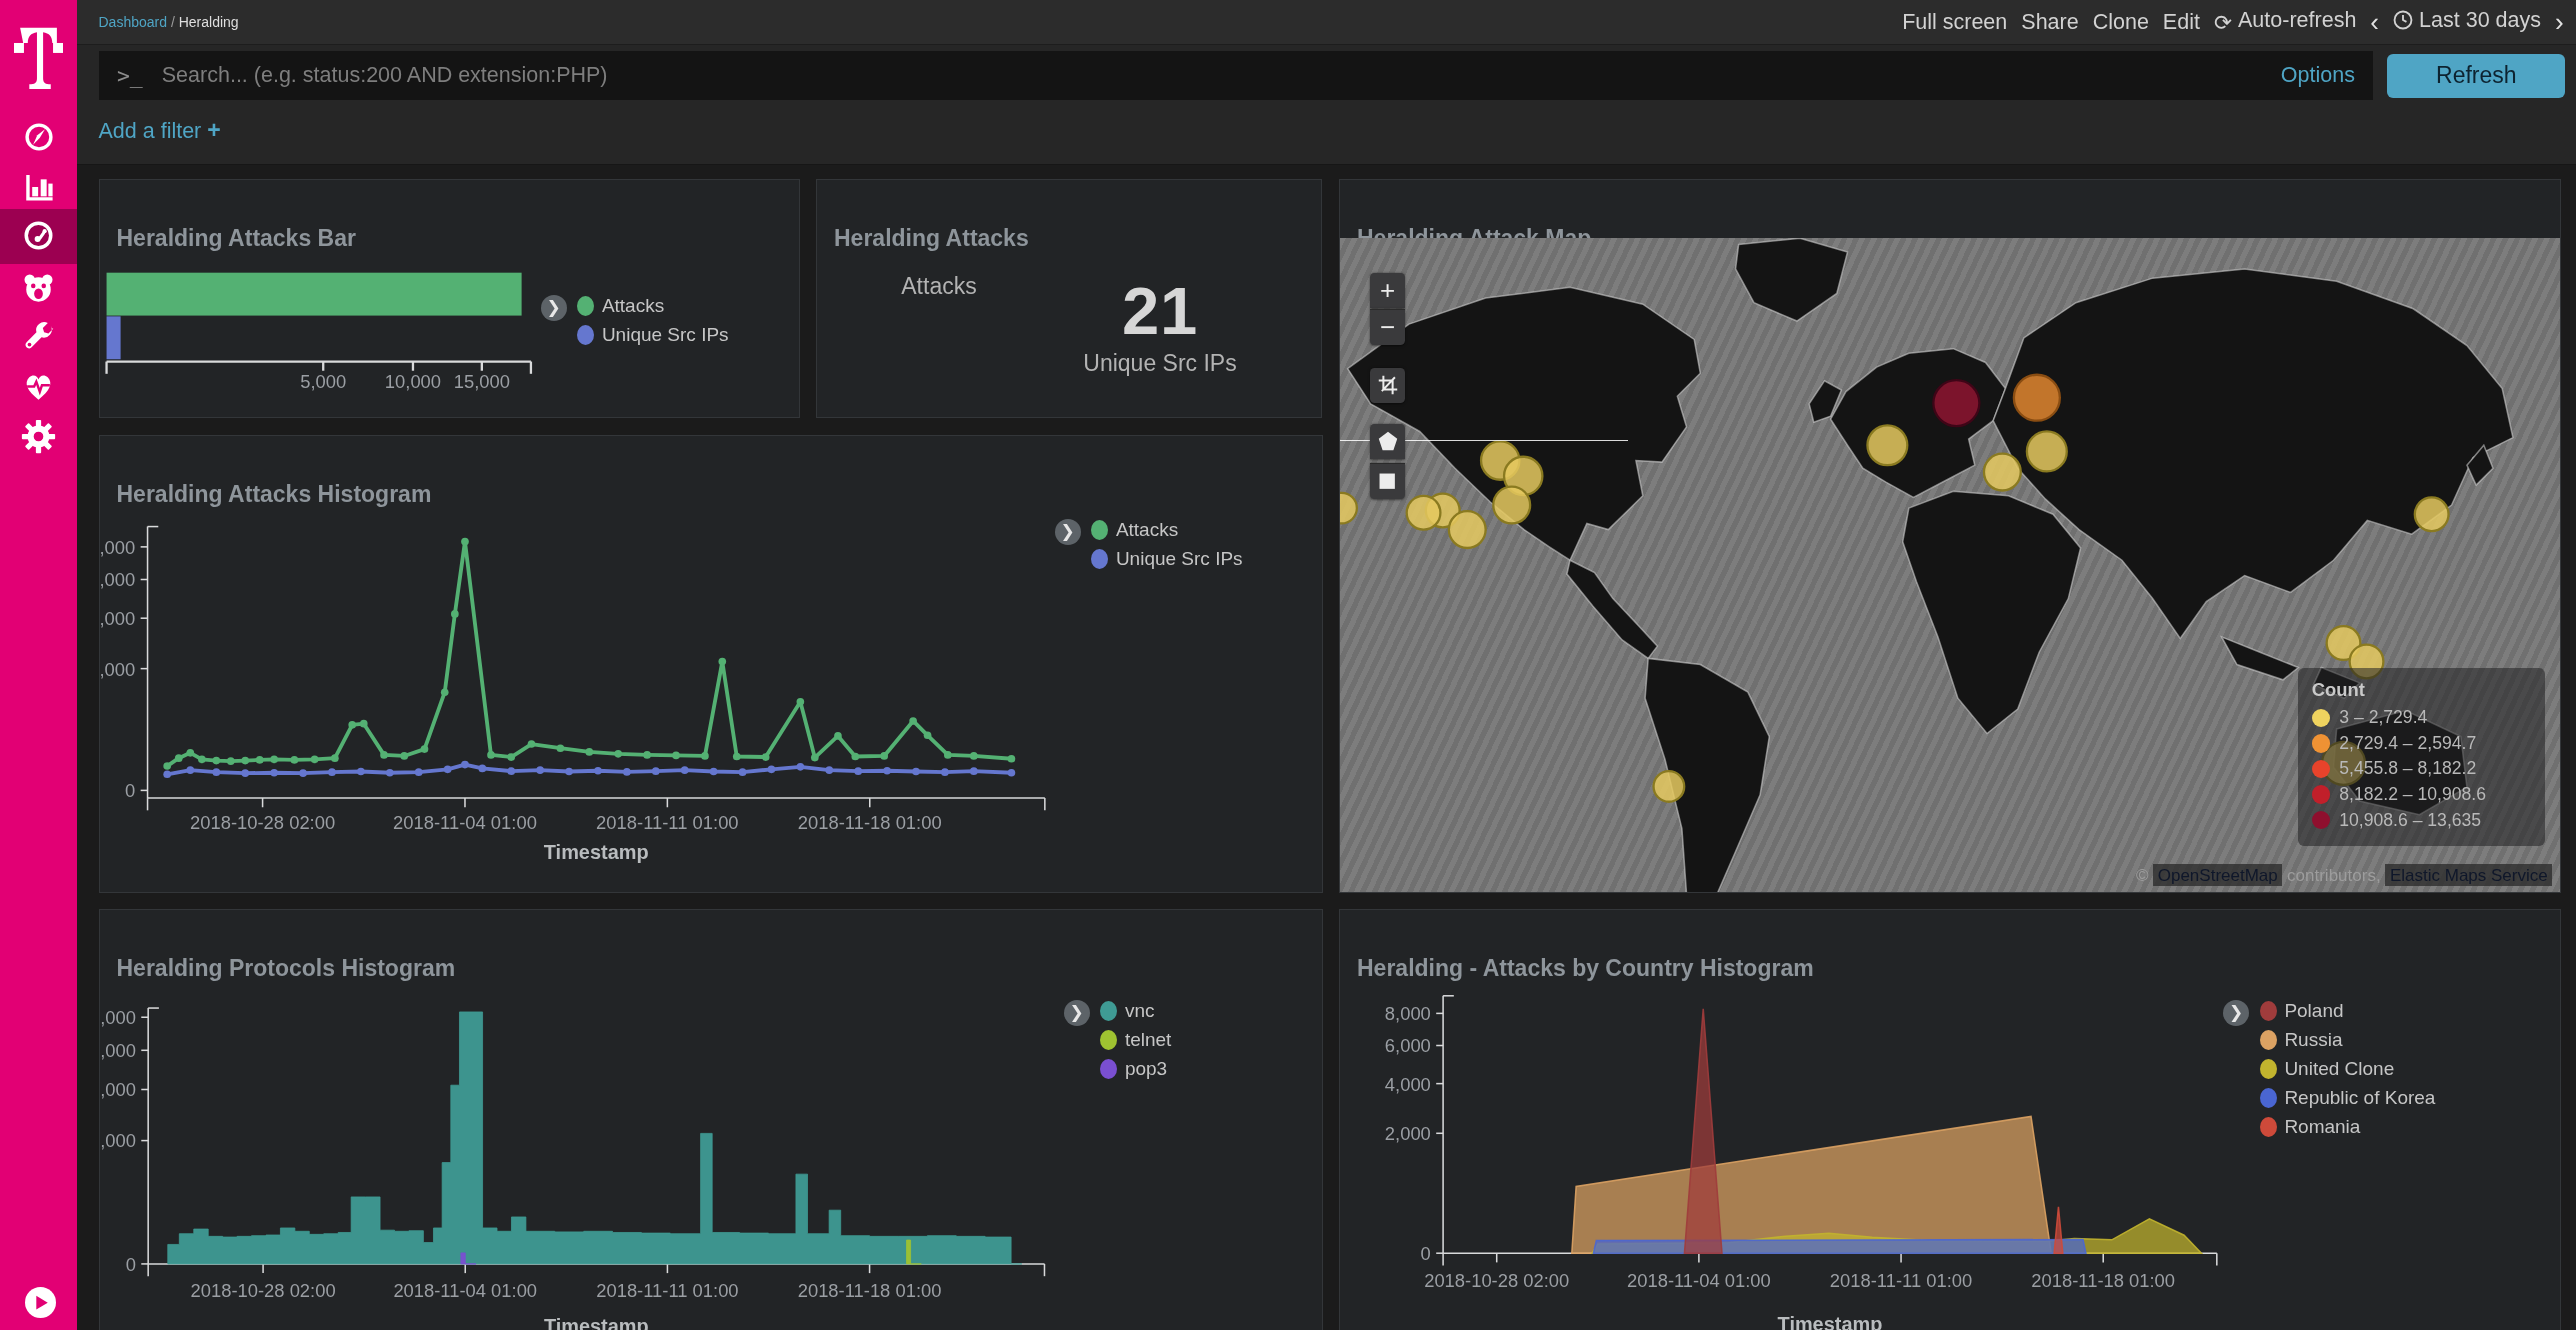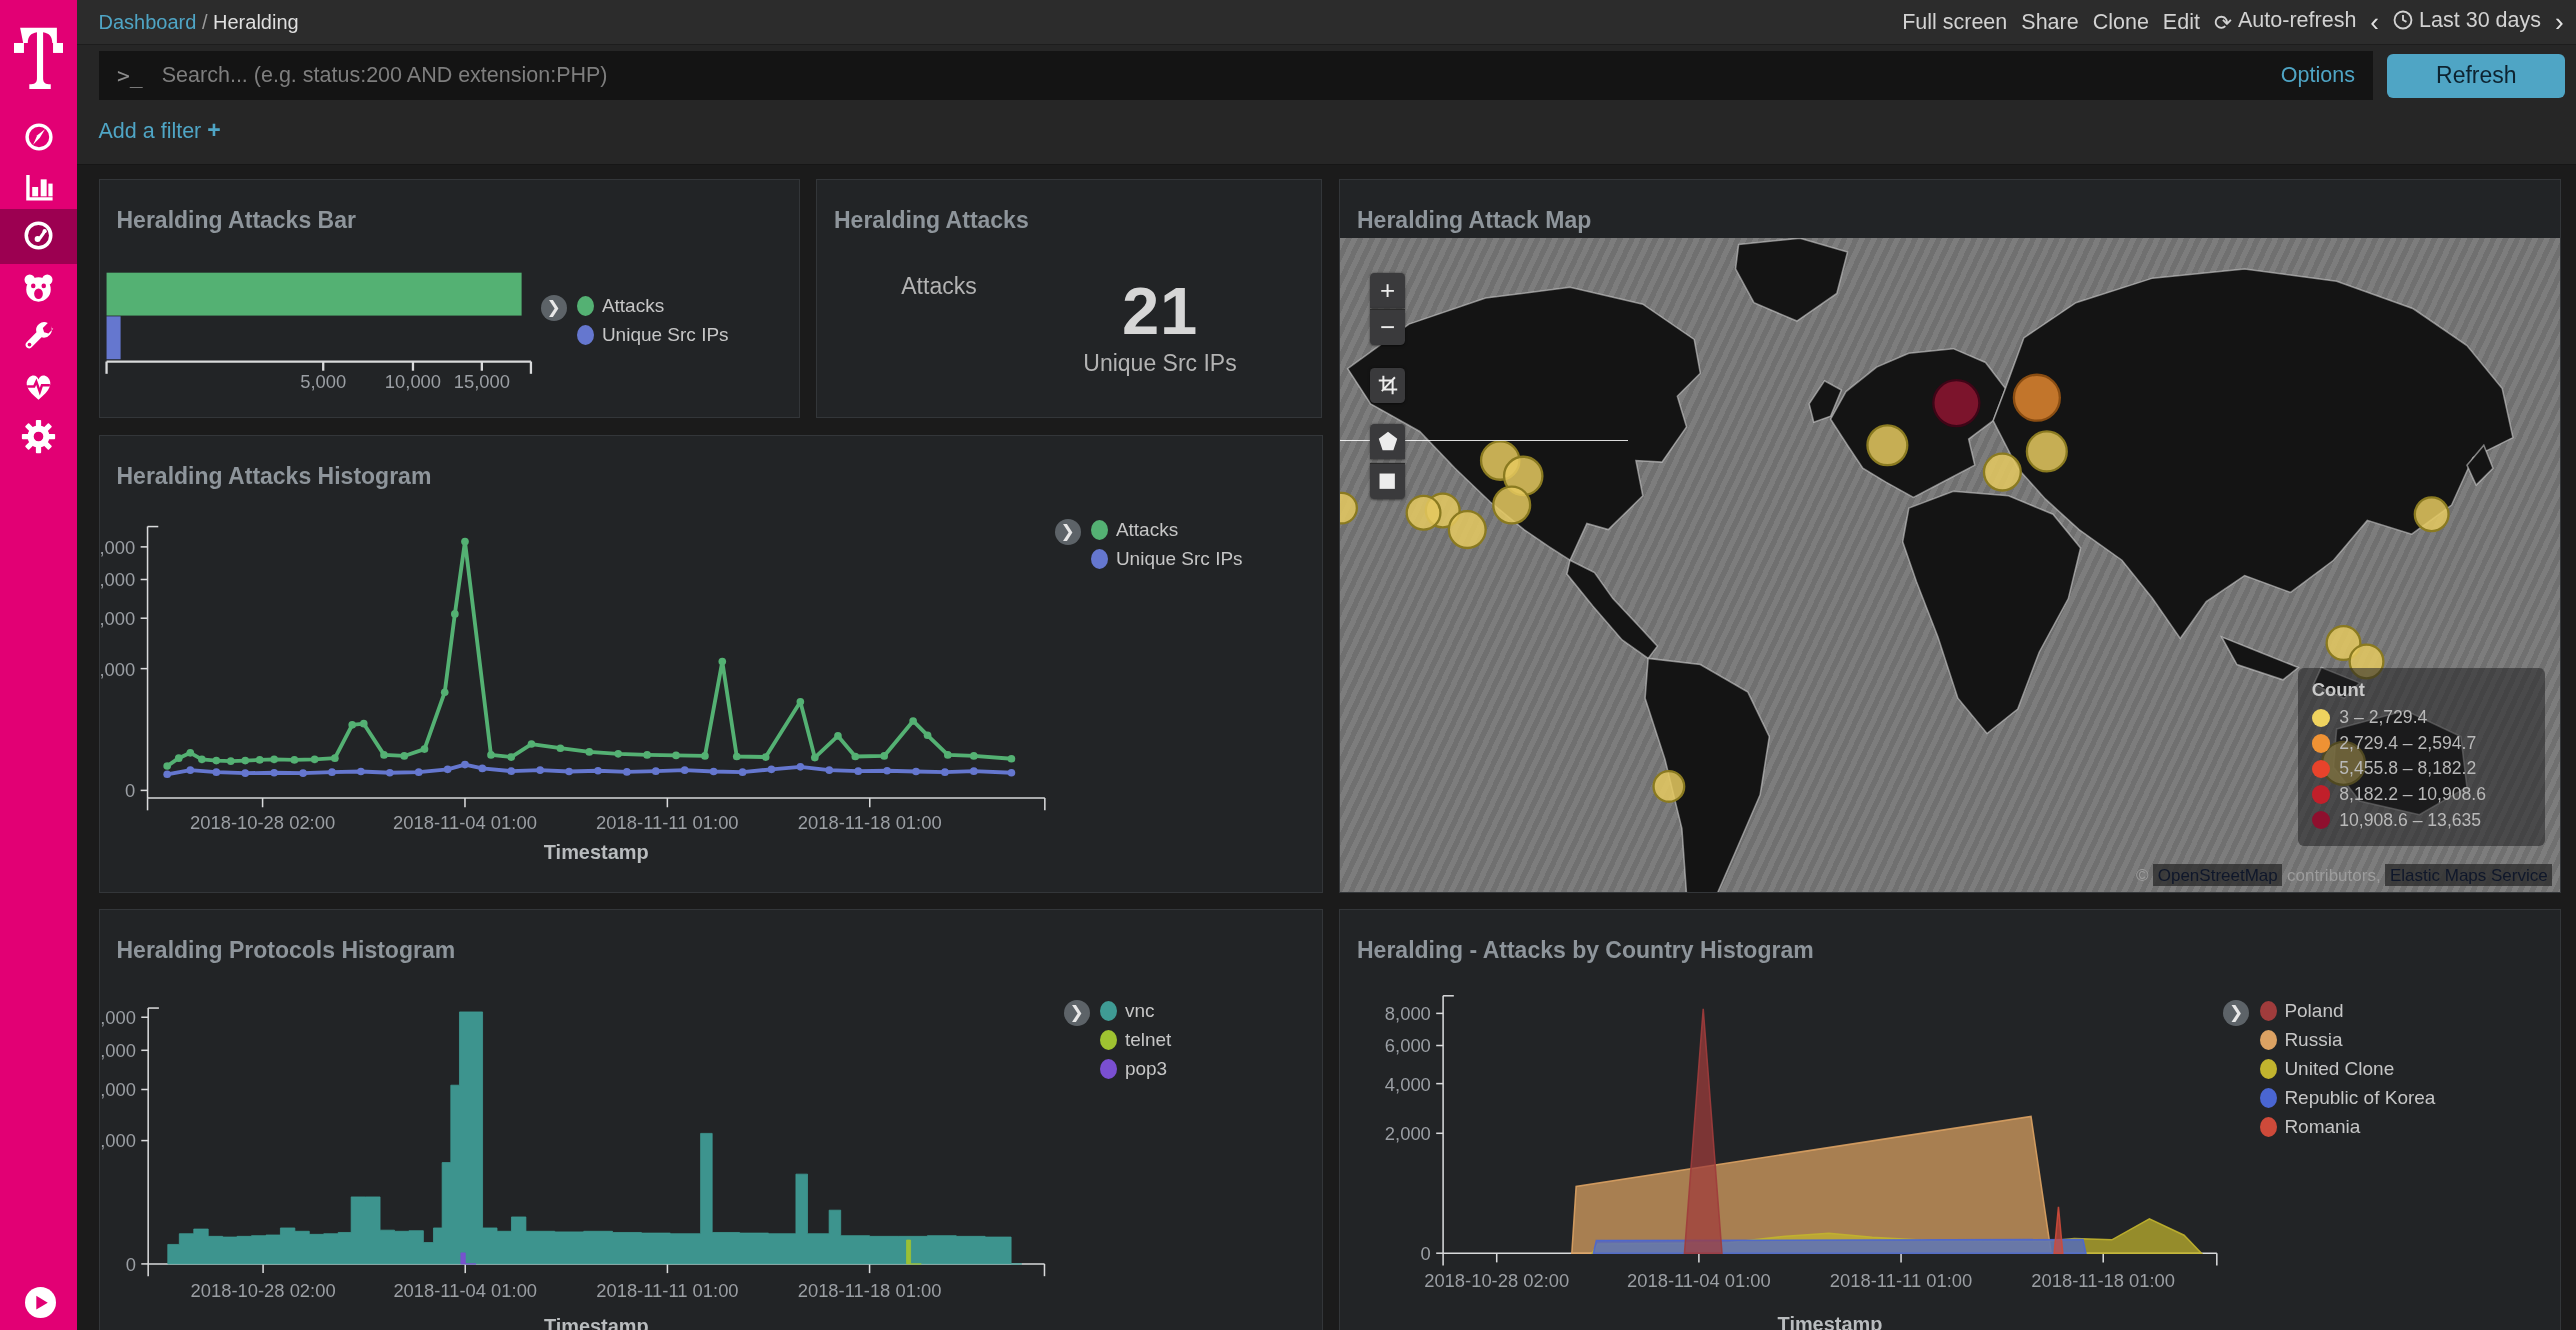--- a/index.html
+++ b/index.html
@@ -8,21 +8,21 @@
   
   #sidebar{position:relative;width:77px;background:#e20074;flex:0 0 77px;z-index:5;}
   .side-icon{position:absolute;left:0;width:77px;height:51px;display:flex;align-items:center;justify-content:center;cursor:pointer;}
   .side-icon.active{background:#9c0051;height:55px;}
   #t-logo{position:absolute;top:14px;left:0;width:77px;height:84px;display:flex;align-items:center;justify-content:center;}
   #sidebar-expand{position:absolute;left:24.5px;top:1287px;width:31px;height:31px;border-radius:50%;background:#ffffff;display:flex;align-items:center;justify-content:center;cursor:pointer;}
   #sidebar-expand svg{margin-left:3.1px;}
   
   #main{flex:1;display:flex;flex-direction:column;min-width:0;}
   #topnav{height:44px;background:#2c2c2c;display:flex;align-items:center;padding:0 12.3px 0 21.5px;border-bottom:0.8px solid #1d1d1d;}
-  #breadcrumb{font-size:20px;color:#9a9a9a;}
+  #breadcrumb{font-size:14px;color:#9a9a9a;}
   #breadcrumb .crumb-link{color:#4fa5c5;cursor:pointer;}
   #breadcrumb .crumb-cur{color:#dfdfdf;}
   #nav-actions{margin-left:auto;display:flex;align-items:center;gap:14px;font-size:21.5px;color:#d2d2d2;}
   #nav-actions .nav-item{cursor:pointer;white-space:nowrap;}
   #nav-actions .chev{font-size:26px;color:#e2e2e2;}
   .icon-inline{display:inline-block;vertical-align:-2.3px;margin-right:6.1px;}
   
   #querybar{background:#262626;padding:6.1px 10.7px 6.1px 21.5px;display:flex;align-items:center;gap:14px;}
   #searchbox{flex:1;height:49px;background:#141414;display:flex;align-items:center;padding:0 18.4px;}
   #searchbox .prompt{color:#8c8c8c;font-family:"DejaVu Sans Mono","Liberation Mono",monospace;font-size:21.5px;margin-right:17px;}
@@ -30,21 +30,21 @@
   #search-input::placeholder{color:#7e7e7e;}
   #options-link{color:#4fa5c5;font-size:21.5px;cursor:pointer;margin-left:14px;}
   #refresh-btn{width:178px;height:44px;border:none;border-radius:6.1px;background:#4fa5c5;color:#0d2330;font-size:23px;font-family:inherit;cursor:pointer;}
   
   #filterbar{background:#262626;padding:10.7px 21.5px 20px;border-bottom:1.5px solid #161616;}
   #add-filter{color:#4fa5c5;font-size:21.5px;cursor:pointer;}
   #add-filter b{font-size:23px;}
   
   #dash{position:relative;flex:1;background:#1b1b1b;}
   .panel{position:absolute;background:#222426;border:0.8px solid #333639;box-sizing:border-box;}
-  .panel-title{position:absolute;top:4px;left:17px;font-size:23px;color:#8e959b;white-space:nowrap;}
+  .panel-title{position:absolute;top:22px;left:17px;font-size:23px;color:#8e959b;white-space:nowrap;}
   .chart-svg{position:absolute;inset:0;}
   svg text.tick{font-size:24px;fill:#9b9fa4;font-family:"Liberation Sans",sans-serif;}
   svg text.xlabel{font-size:26px;font-weight:bold;fill:#b9bcbe;font-family:"Liberation Sans",sans-serif;}
   
   .legend{position:absolute;display:flex;gap:10.7px;}
   .legend .chev-btn{width:26px;height:26px;border-radius:50%;background:#5d6368;color:#e8e8e8;font-size:17px;font-weight:bold;display:flex;align-items:center;justify-content:center;cursor:pointer;flex:0 0 26px;}
   .legend .rows{display:flex;flex-direction:column;gap:7.7px;}
   .legend .row{display:flex;align-items:center;gap:7.7px;cursor:pointer;height:21.5px;}
   .legend .dot{width:17px;height:20px;border-radius:50%;flex:0 0 17px;}
   .legend .lbl{font-size:19px;color:#c6c6c6;white-space:nowrap;}

